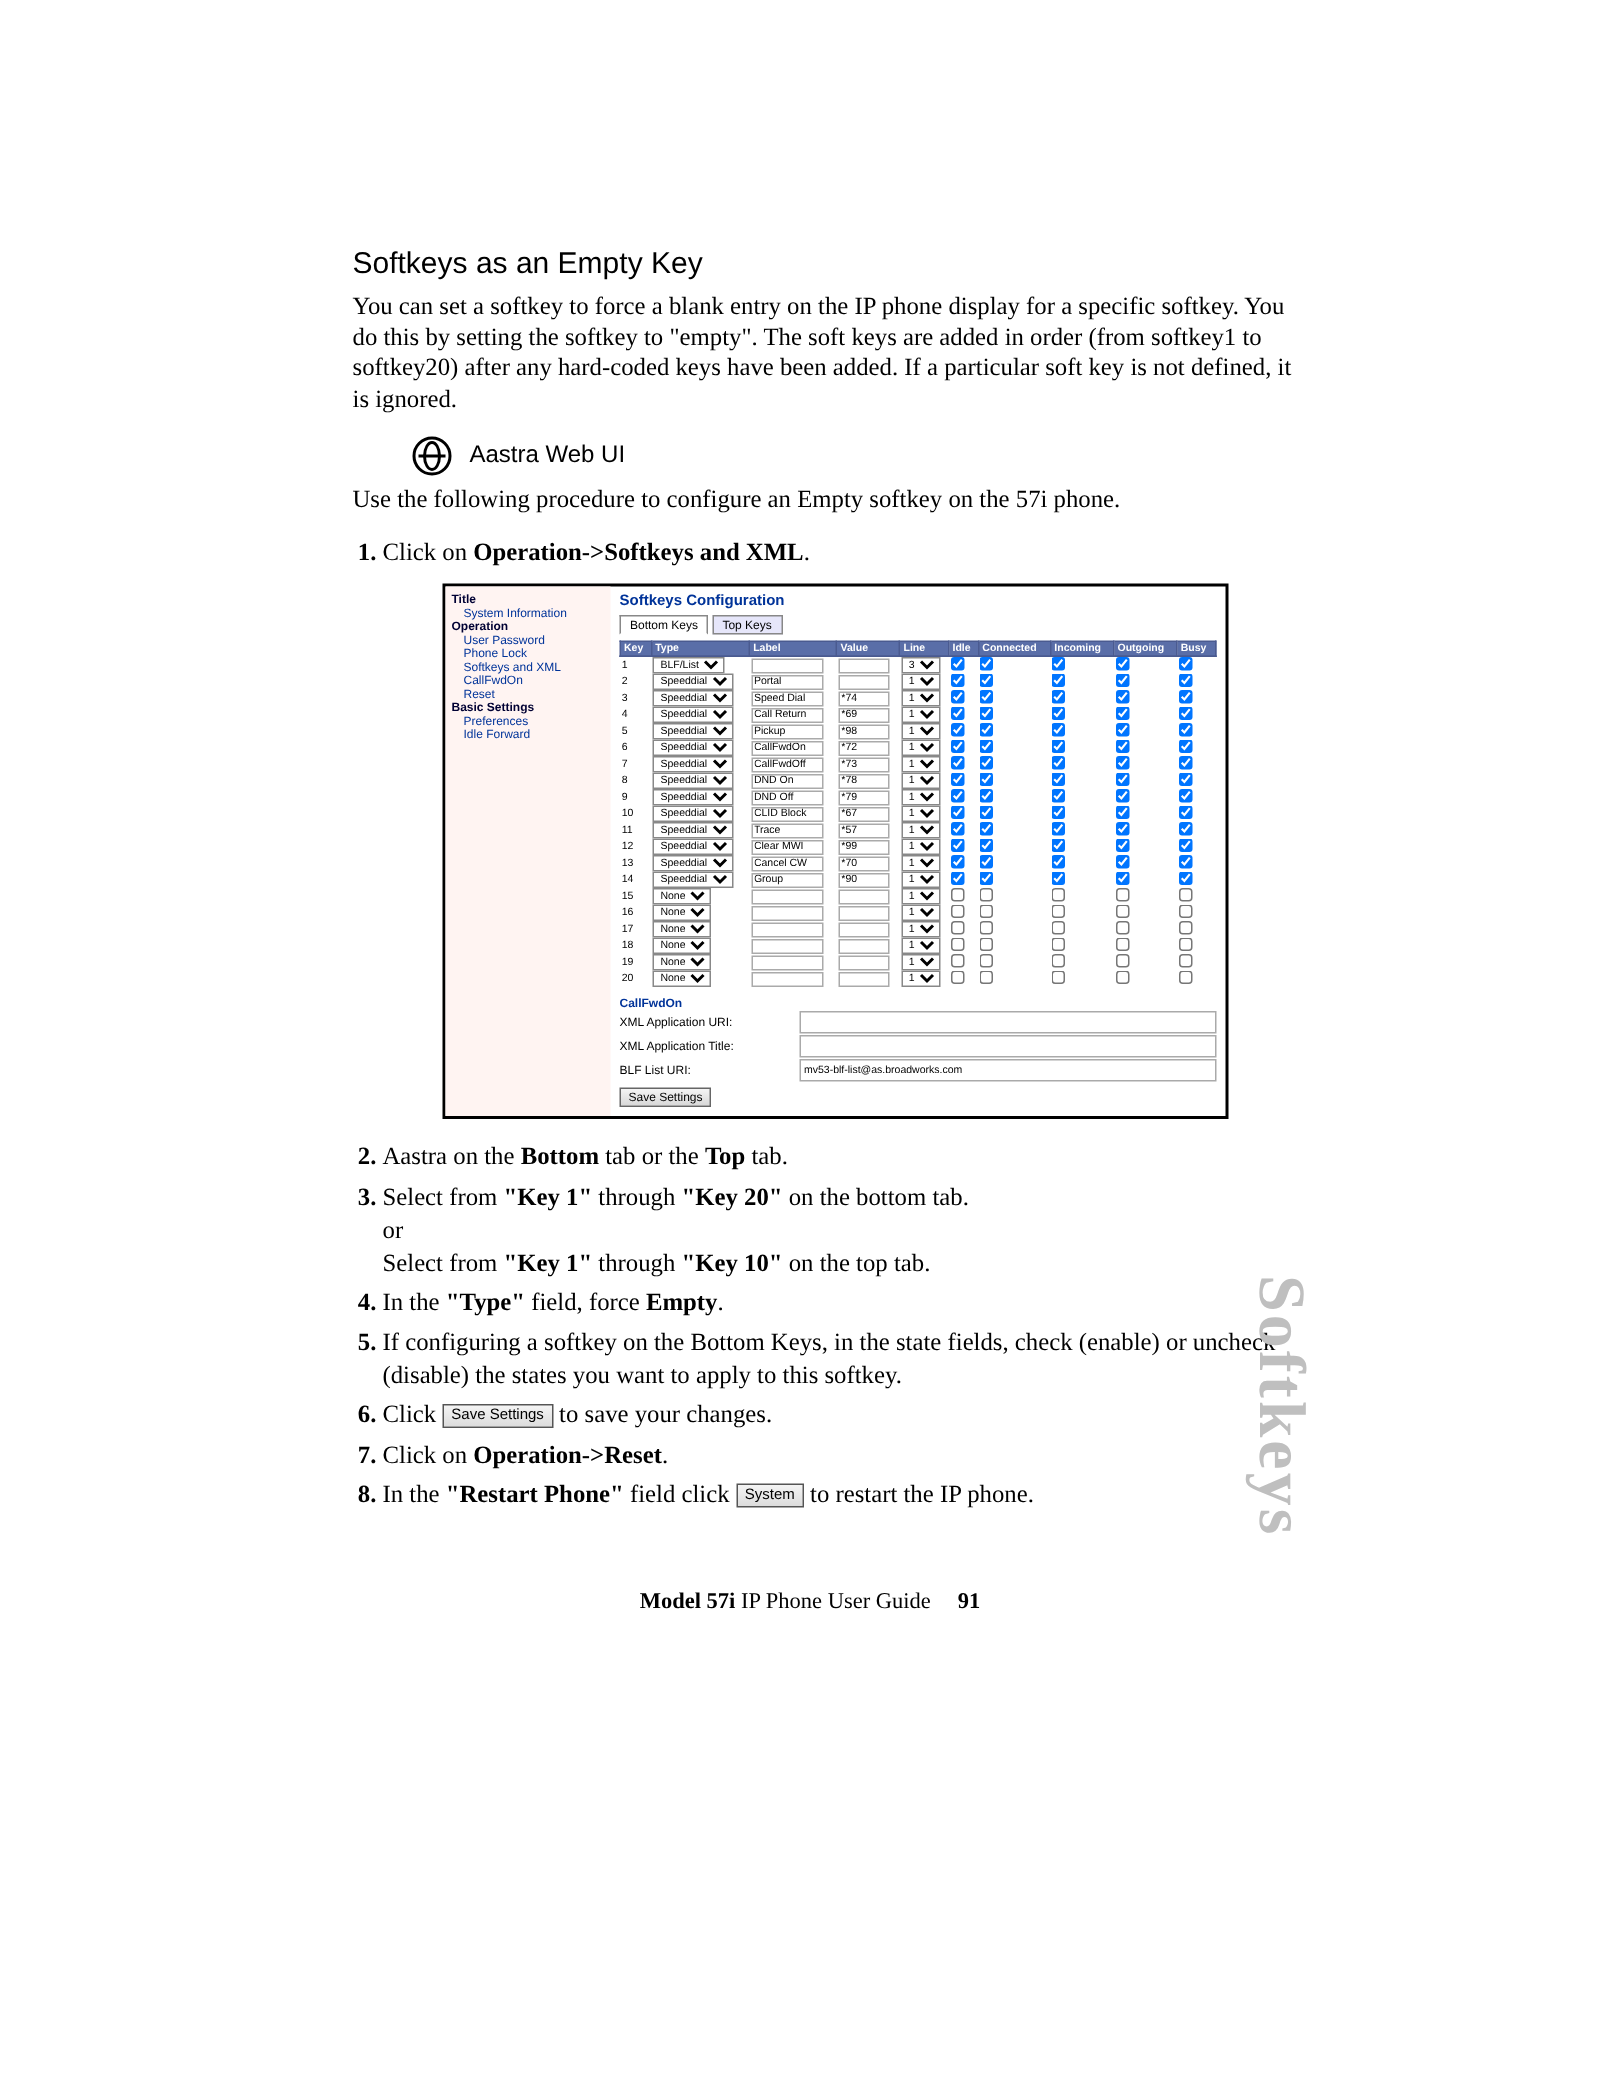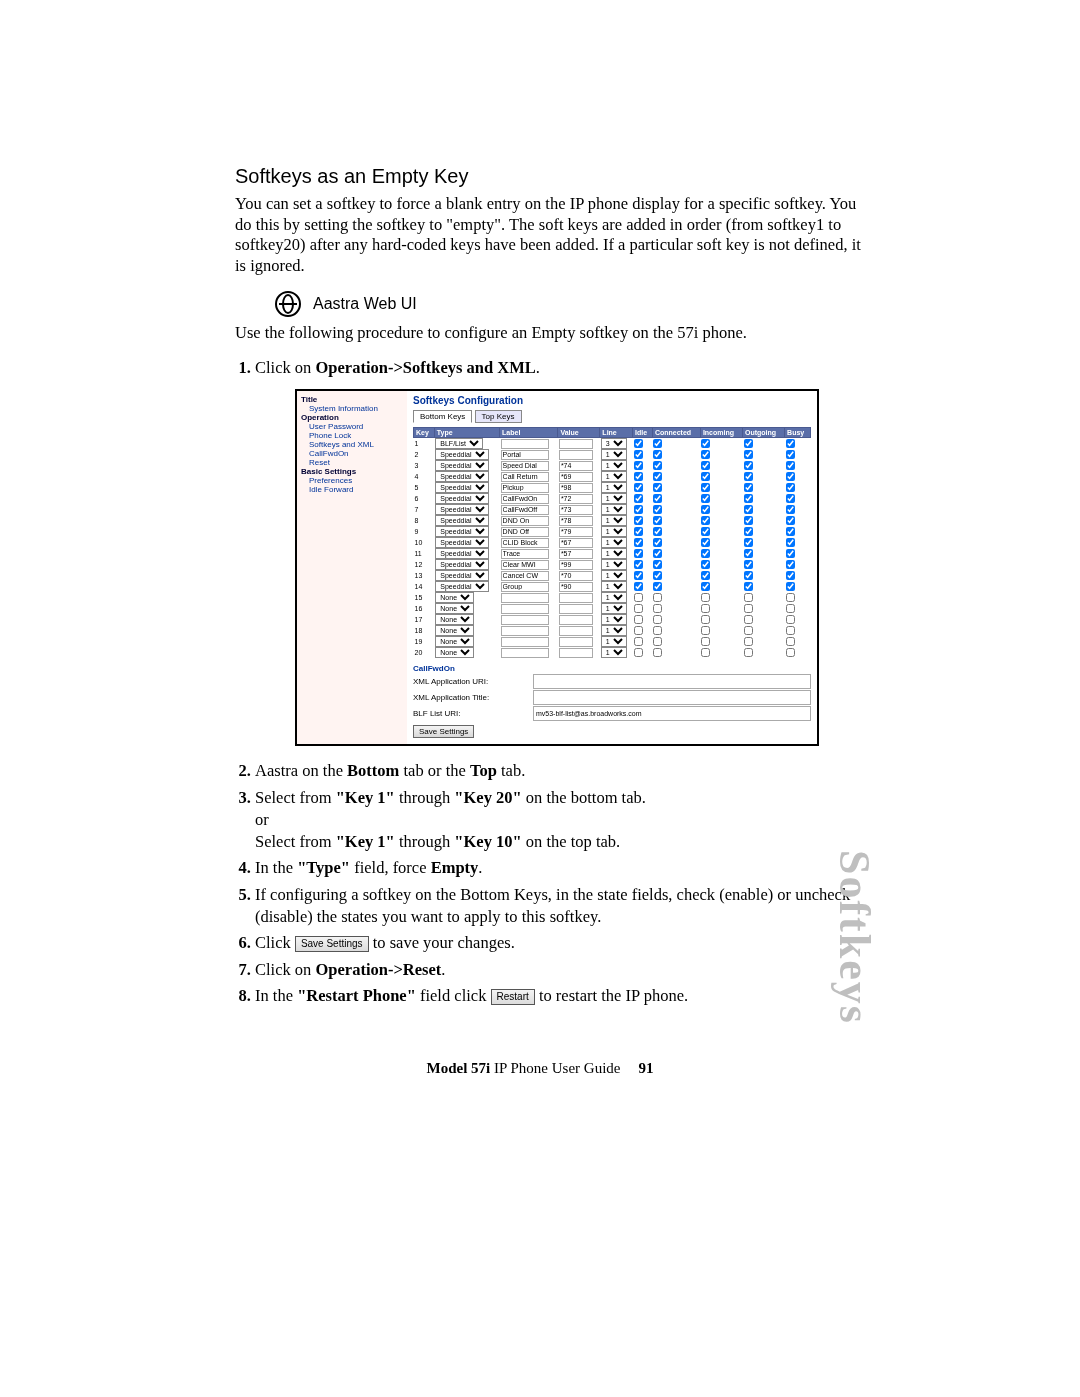--- a/index.html
+++ b/index.html
@@ -538,21 +538,21 @@
       <span>In the </span><b>"Type"</b><span> field, force </span><b>Empty</b><span>.</span>
     </span></li>
     <li><span>If configuring a softkey on the Bottom Keys, in the state fields, check (enable) or uncheck (disable) the states you want to apply to this softkey.</span></li>
     <li><span>
       <span>Click </span><span class="btn-img">Save Settings</span><span> to save your changes.</span>
     </span></li>
     <li><span>
       <span>Click on </span><b>Operation-&gt;Reset</b><span>.</span>
     </span></li>
     <li><span>
-      <span>In the </span><b>"Restart Phone"</b><span> field click </span><span class="btn-img">Restart</span><span> to restart the IP phone.</span>
+      <span>In the </span><b>"Restart Phone"</b><span> field click </span><span class="btn-img">System</span><span> to restart the IP phone.</span>
     </span></li>
   </ol>
 
   <div class="side-tab">Softkeys</div>
 
   <div class="footer">
     <span class="model">Model 57i</span><span> IP Phone User Guide</span><span class="pgnum">91</span>
   </div>
 </div>
 

